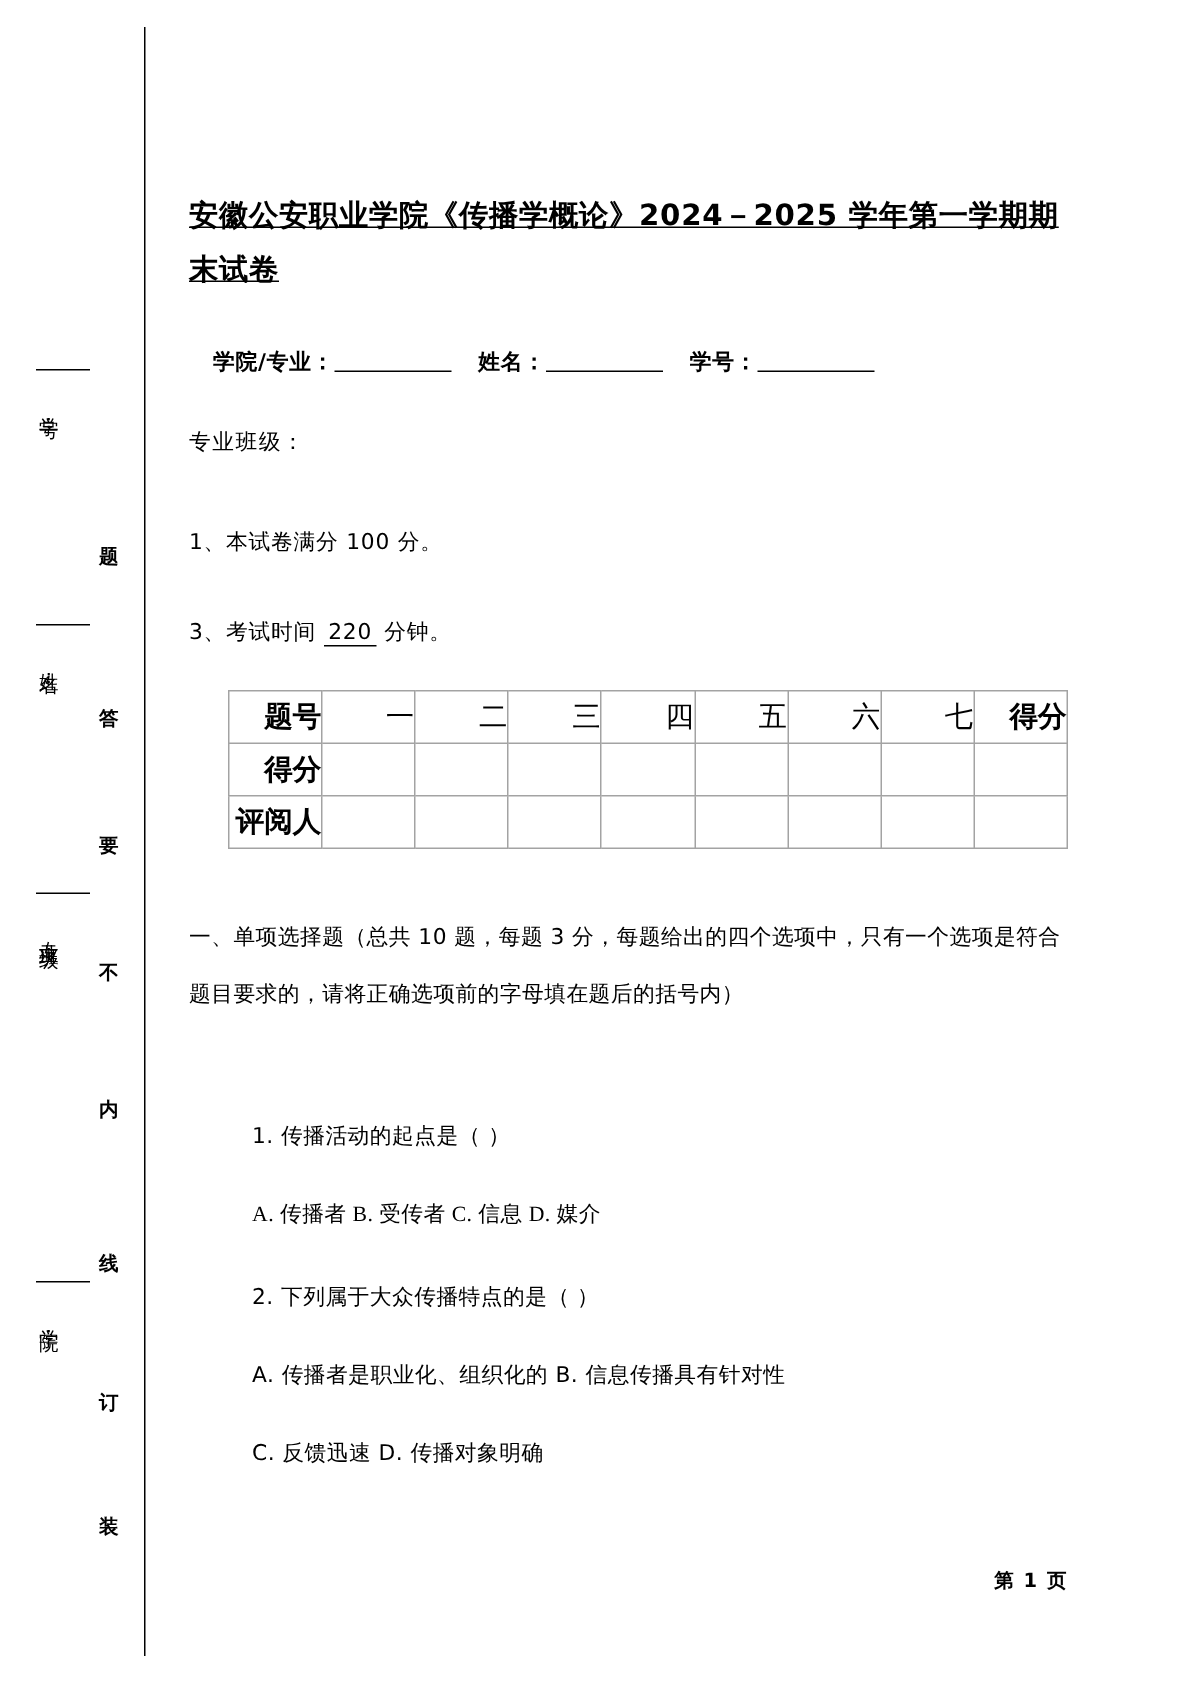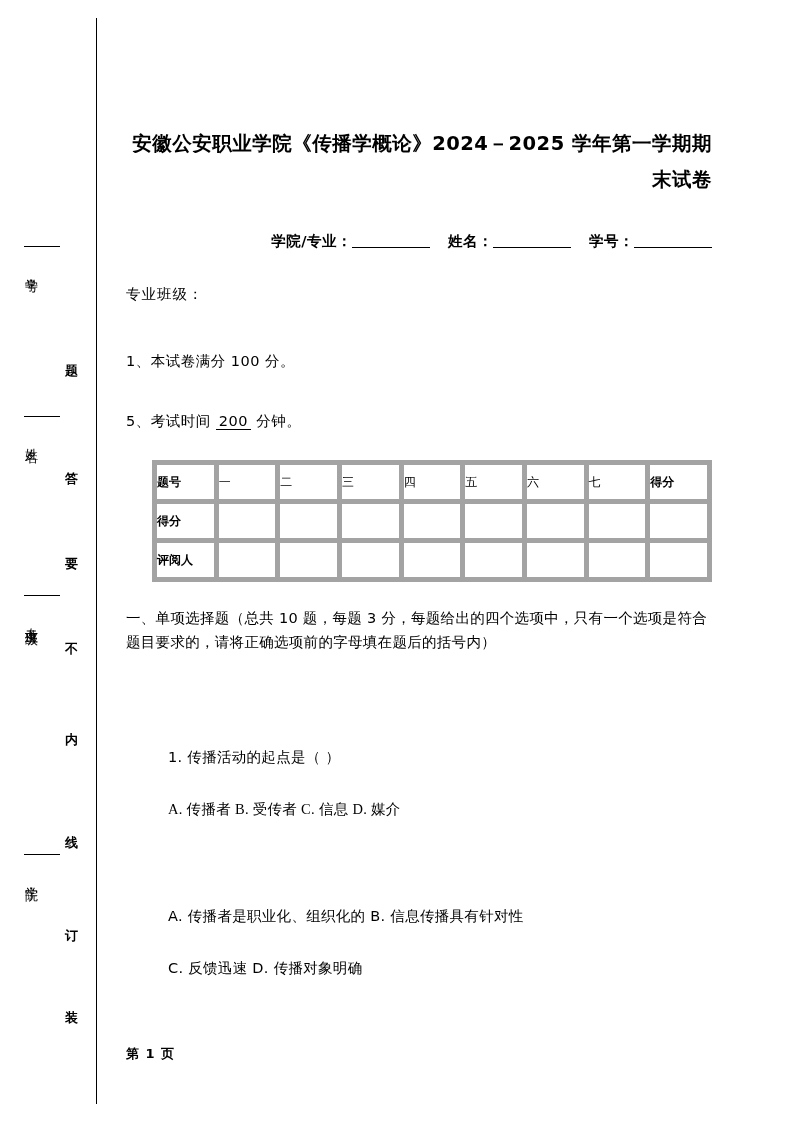--- a/index.html
+++ b/index.html
@@ -63,30 +63,31 @@
   }
 
   .doc-title {
     position: absolute;
     left: 0;
     top: 126px;
     width: 586px;
     font-size: 19.5px;
     font-weight: bold;
     line-height: 36px;
-    text-align: right;
-    letter-spacing: 0.5px;
+    text-align: left;
+    letter-spacing: 0.5px;
+    text-decoration: underline;
   }
 
   .fill-line {
     position: absolute;
-    left: 0;
+    left: 16px;
     top: 232px;
     width: 586px;
-    text-align: right;
+    text-align: left;
     font-size: 14.5px;
     font-weight: bold;
     letter-spacing: 0.5px;
   }
   .blank {
     display: inline-block;
     border-bottom: 1px solid #000;
     width: 78px;
     vertical-align: -2px;
   }
@@ -122,46 +123,46 @@
   }
 
   
   .score-table {
     position: absolute;
     left: 26px;
     top: 460px;
     border-collapse: collapse;
   }
   .score-table td {
-    border: 5px solid #a3a3a3;
+    border: 1px solid #a3a3a3;
     height: 34px;
-    text-align: left;
+    text-align: right;
     vertical-align: middle;
-    font-size: 12px;
+    font-size: 19px;
     font-weight: bold;
     padding: 0;
   }
   .score-table td.head-col {
     width: 62px;
   }
   .score-table td.cell {
     width: 62px;
     font-weight: normal;
   }
   .score-table td.last-col {
     width: 62px;
   }
 
   .section-head {
     position: absolute;
     left: 0;
     top: 606px;
     width: 586px;
     font-size: 14.5px;
-    line-height: 24px;
+    line-height: 38px;
     letter-spacing: 0.3px;
   }
 
   .q {
     position: absolute;
     left: 0;
     font-size: 14.5px;
     letter-spacing: 0.3px;
     white-space: nowrap;
     margin-left: 42px;
@@ -170,21 +171,21 @@
   .q1a { top: 800px; font-family: Liberation Serif, serif; }
   .q2  { top: 855px; }
   .q2a { top: 907px; }
   .q2b { top: 959px; }
 
   .page-footer {
     position: absolute;
     left: 0;
     top: 1045px;
     width: 586px;
-    text-align: left;
+    text-align: right;
     font-size: 13px;
     font-weight: bold;
     letter-spacing: 1px;
   }
 </style>
 </head>
 <body>
 
 <div class="margin-rule"></div>
 
@@ -215,22 +216,22 @@
 
   <div class="doc-title">安徽公安职业学院《传播学概论》2024－2025 学年第一学期期末试卷</div>
 
   <div class="fill-line">
     <span>学院/专业：</span><span class="blank"></span><span class="gap"></span><span>姓名：</span><span class="blank"></span><span class="gap"></span><span>学号：</span><span class="blank"></span>
   </div>
 
   <div class="notice-title">专业班级：</div>
   <div class="notice-1">1、本试卷满分 100 分。</div>
   <div class="notice-2">
-    <span>5、考试时间</span>
-    <span class="underlined">200</span>
+    <span>3、考试时间</span>
+    <span class="underlined">220</span>
     <span>分钟。</span>
   </div>
 
   <table class="score-table">
     <tbody>
         <tr>
       <td class="head-col">题号</td>
       <td class="cell">一</td>
       <td class="cell">二</td>
       <td class="cell">三</td>
@@ -263,17 +264,18 @@
       <td class="last-col"></td>
     </tr>
   </tbody>
     </table>
 
   <div class="section-head">一、单项选择题（总共 10 题，每题 3 分，每题给出的四个选项中，只有一个选项是符合题目要求的，请将正确选项前的字母填在题后的括号内）</div>
 
   <div class="q q1">1. 传播活动的起点是（   ）</div>
   <div class="q q1a">A. 传播者   B. 受传者   C. 信息   D. 媒介</div>
 
+  <div class="q q2">2. 下列属于大众传播特点的是（   ）</div>
   <div class="q q2b">C. 反馈迅速   D. 传播对象明确</div>
   <div class="q q2a">A. 传播者是职业化、组织化的   B. 信息传播具有针对性</div>
 
   <div class="page-footer">第 1 页</div>
 </div>
 
 </body></html>

